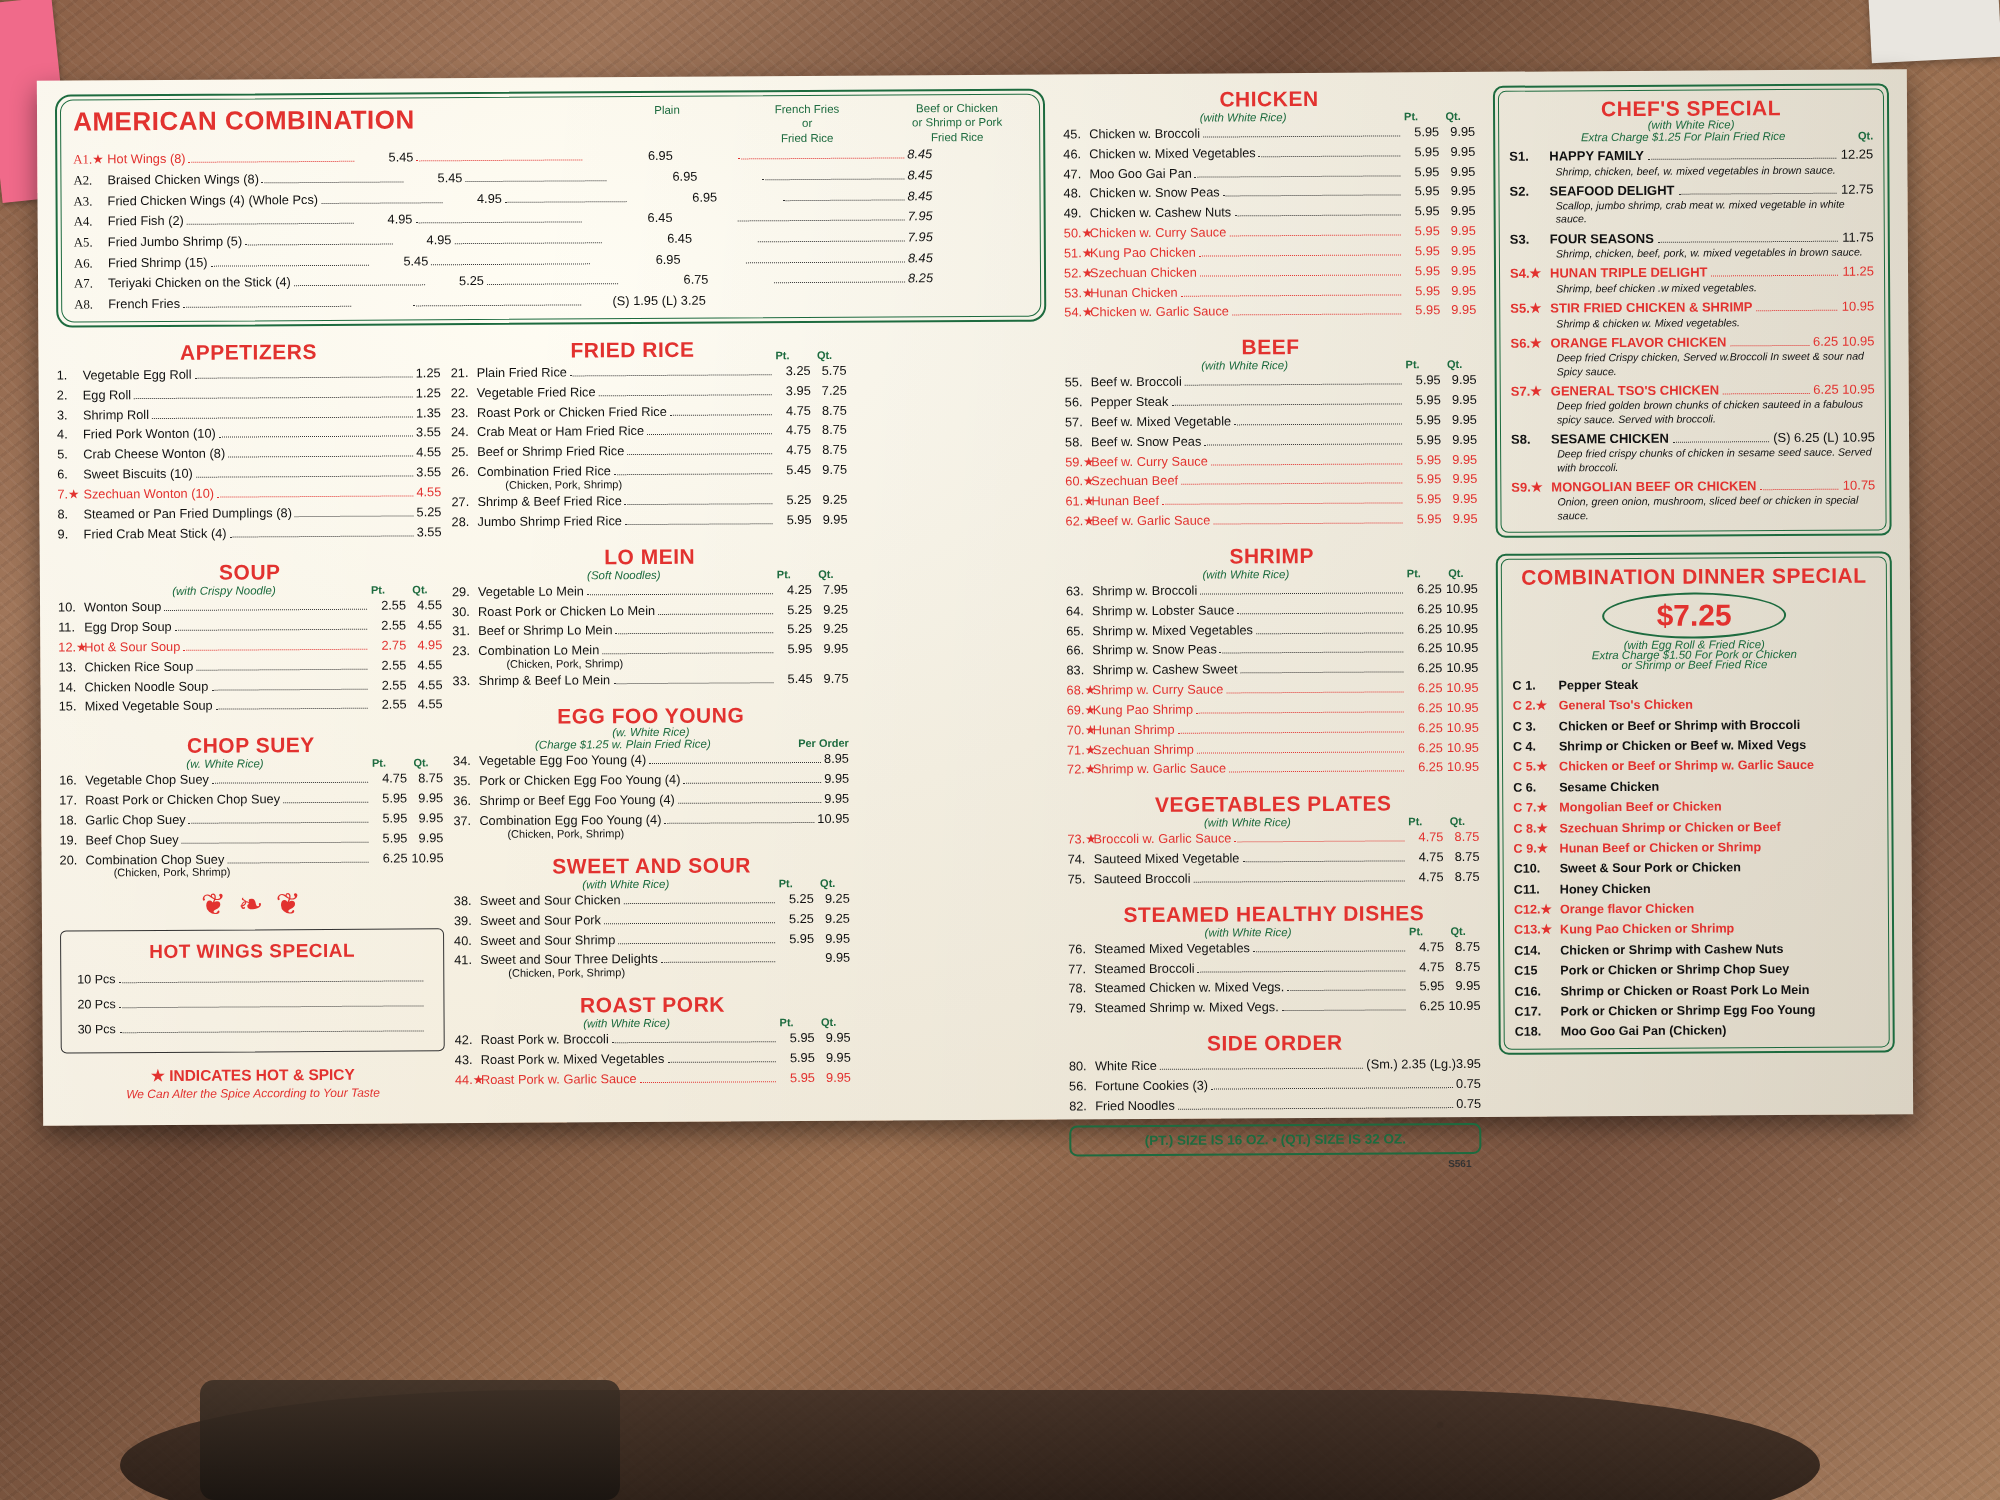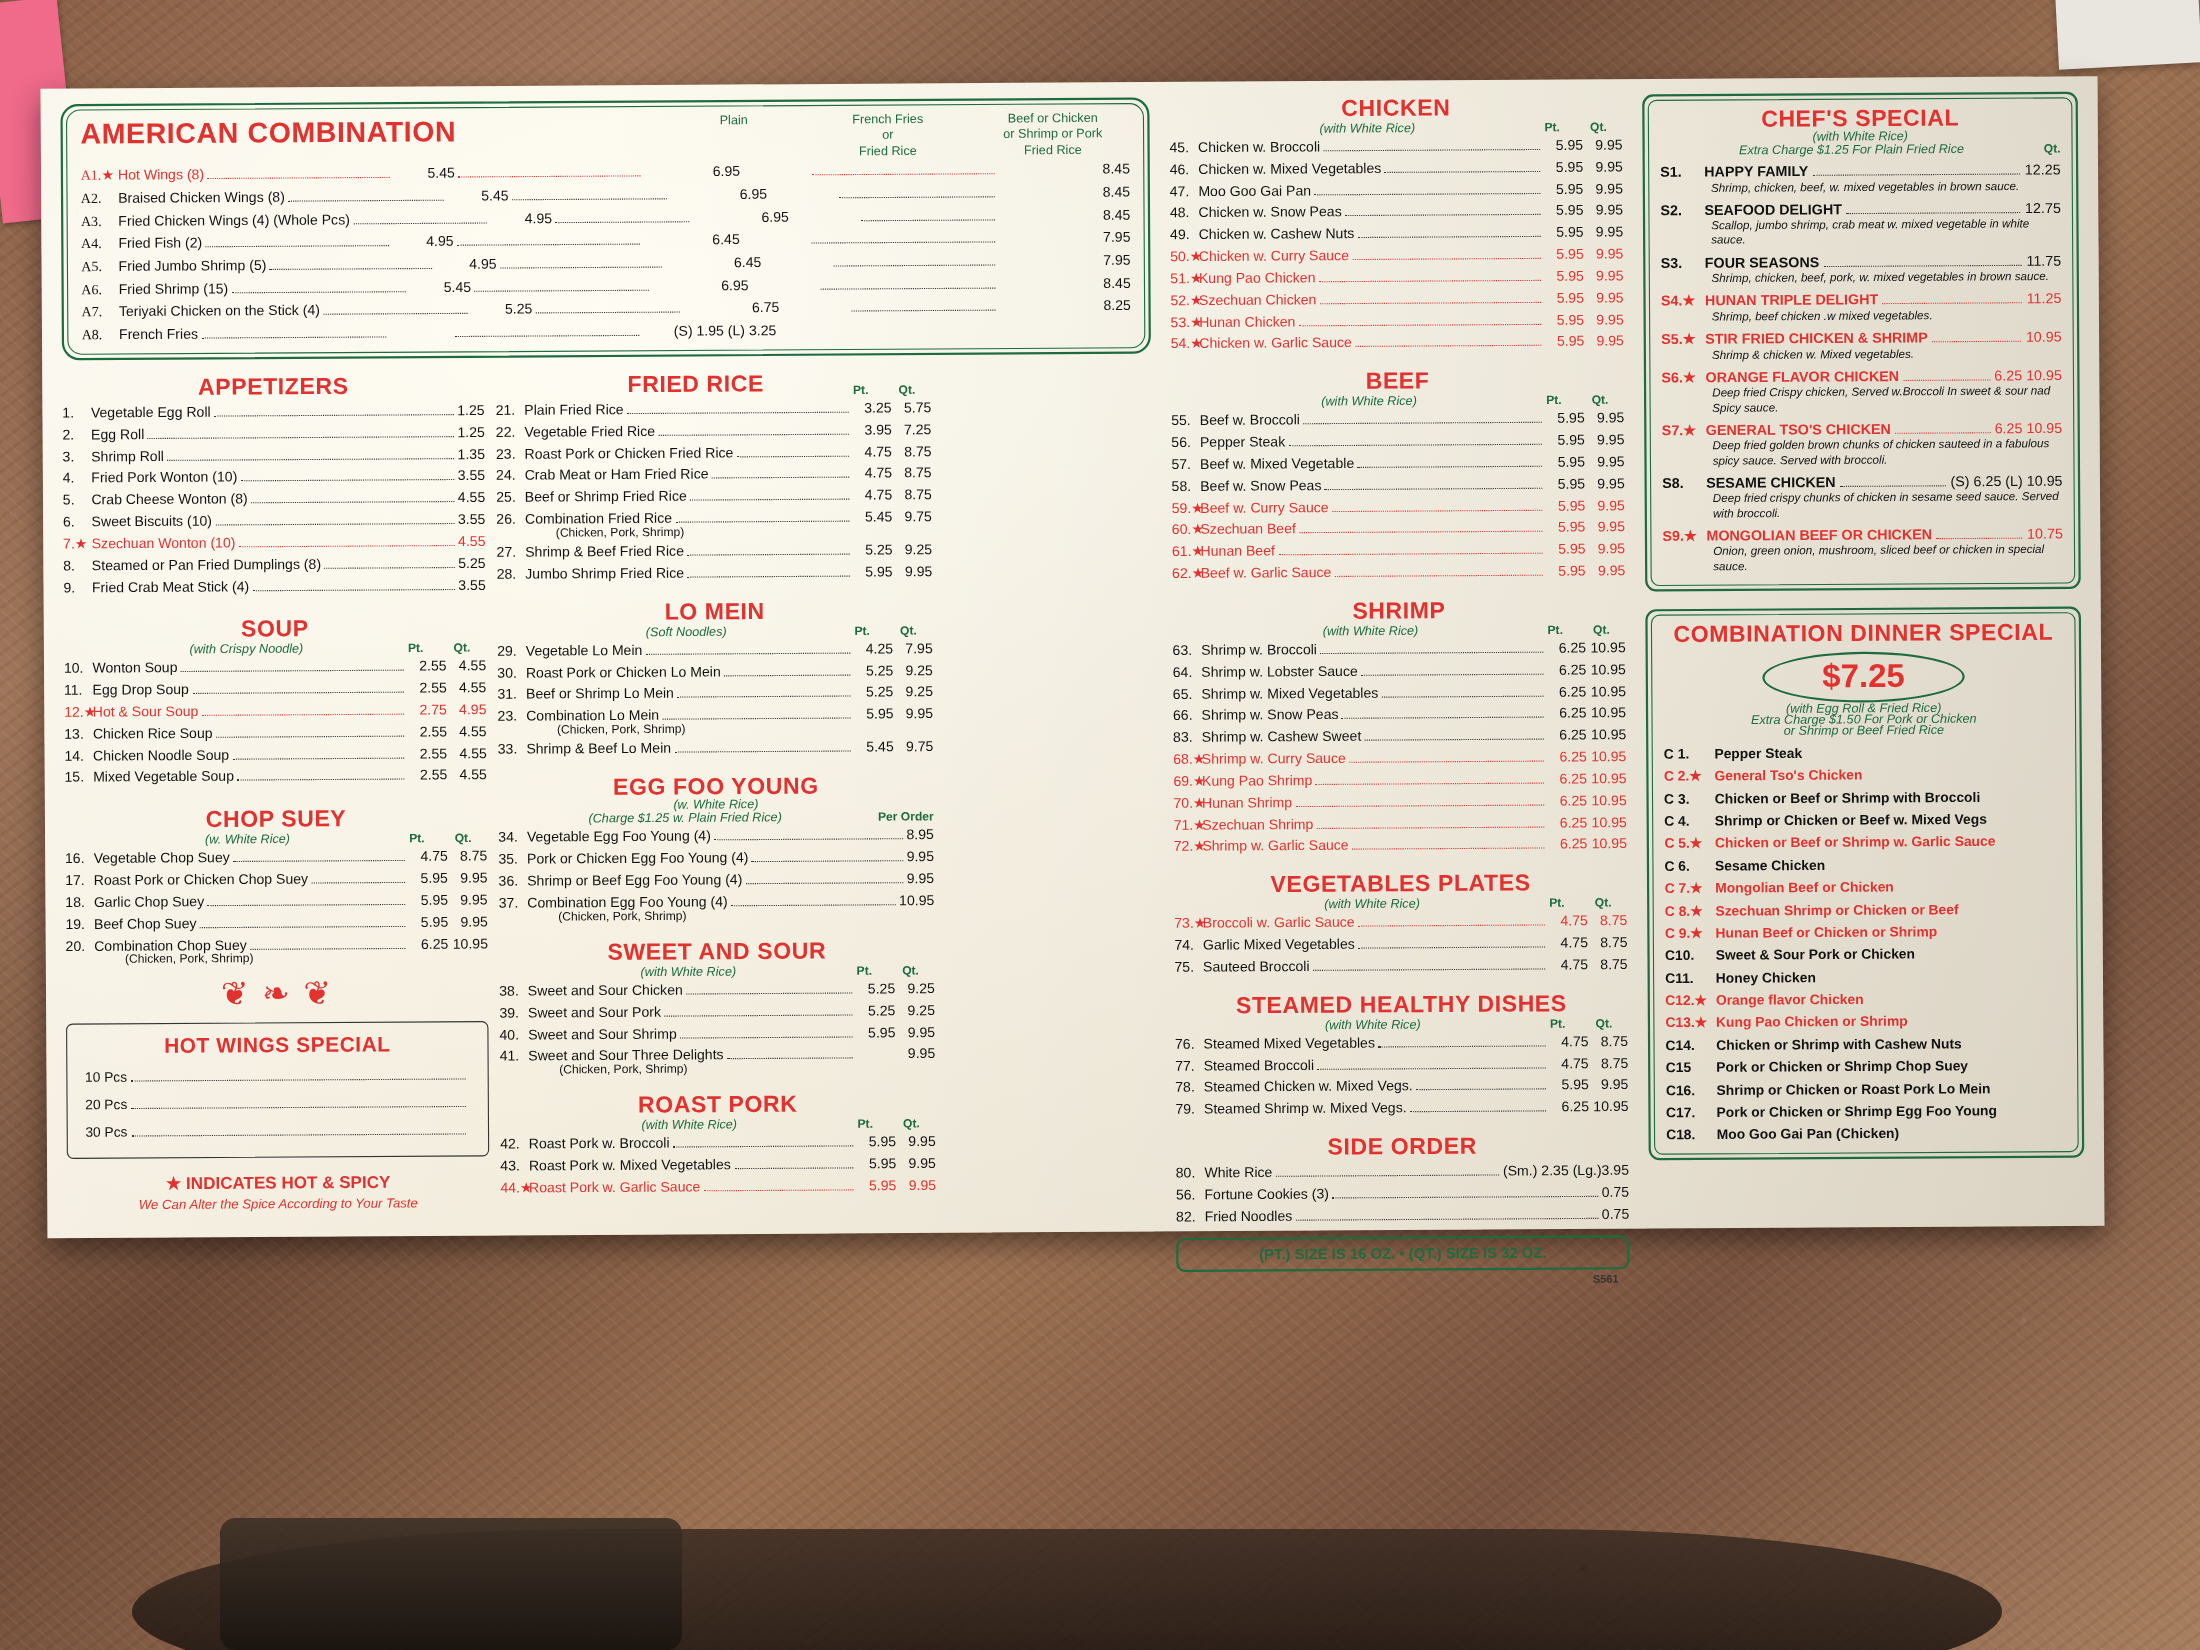--- a/index.html
+++ b/index.html
@@ -113,21 +113,21 @@
   .ac-title{font-size:26px;font-weight:bold;color:#e2322f;letter-spacing:.5px;}
   .ac-head{display:flex;justify-content:flex-end;gap:0;font-size:11.5px;color:#1d6b3f;text-align:center;line-height:1.25;}
   .ac-head .h1{width:120px;}
   .ac-head .h2{width:160px;}
   .ac-head .h3{width:140px;}
   ul.ac-items li{font-size:12.8px;line-height:1.62;}
   ul.ac-items li .no{width:34px;font-family:Liberation Serif, serif;}
   ul.ac-items li .nm{flex:none;}
   ul.ac-items li .c1{width:56px;text-align:right;flex:none;}
   ul.ac-items li .c2{width:150px;text-align:center;flex:none;}
-  ul.ac-items li .c3{width:120px;text-align:right;flex:none;}
+  ul.ac-items li .c3{width:120px;text-align:left;flex:none;font-style:italic;}
   ul.ac-items li .dots{margin-bottom:4px;}
 
   
   .box-green{
     border:2.5px solid #1d6b3f;border-radius:10px;padding:10px 14px;box-sizing:border-box;position:relative;
   }
   .box-green:after{content:"";position:absolute;inset:3px;border:1px solid #1d6b3f;border-radius:8px;pointer-events:none;}
   .cs-row{display:flex;font-size:13px;line-height:1.5;align-items:baseline;}
   .cs-row .code{width:40px;flex:none;font-weight:bold;}
   .cs-row .nm{font-weight:bold;}
@@ -862,21 +862,21 @@
         </div>
         <ul class="items" id="veg-items">
             <li class="hot">
               <span class="no">73.★</span>
               <span class="nm">Broccoli w. Garlic Sauce</span>
               <span class="dots"></span>
               <span class="pr"><span class="p2">4.75</span><span class="p2">8.75</span></span>
             </li>
             <li>
               <span class="no">74.</span>
-              <span class="nm">Garlic Mixed Vegetables</span>
+              <span class="nm">Sauteed Mixed Vegetable</span>
               <span class="dots"></span>
               <span class="pr"><span class="p2">4.75</span><span class="p2">8.75</span></span>
             </li>
             <li>
               <span class="no">75.</span>
               <span class="nm">Sauteed Broccoli</span>
               <span class="dots"></span>
               <span class="pr"><span class="p2">4.75</span><span class="p2">8.75</span></span>
             </li>
           </ul>

